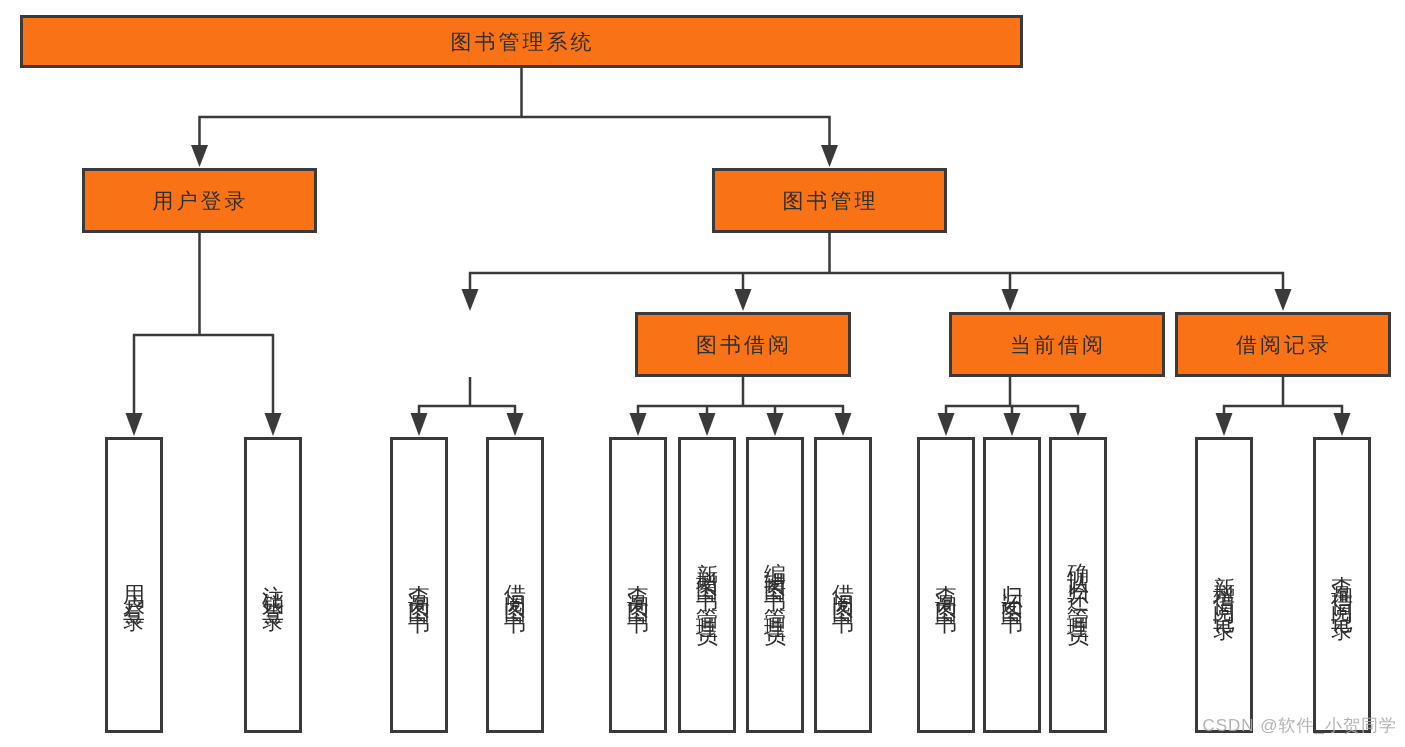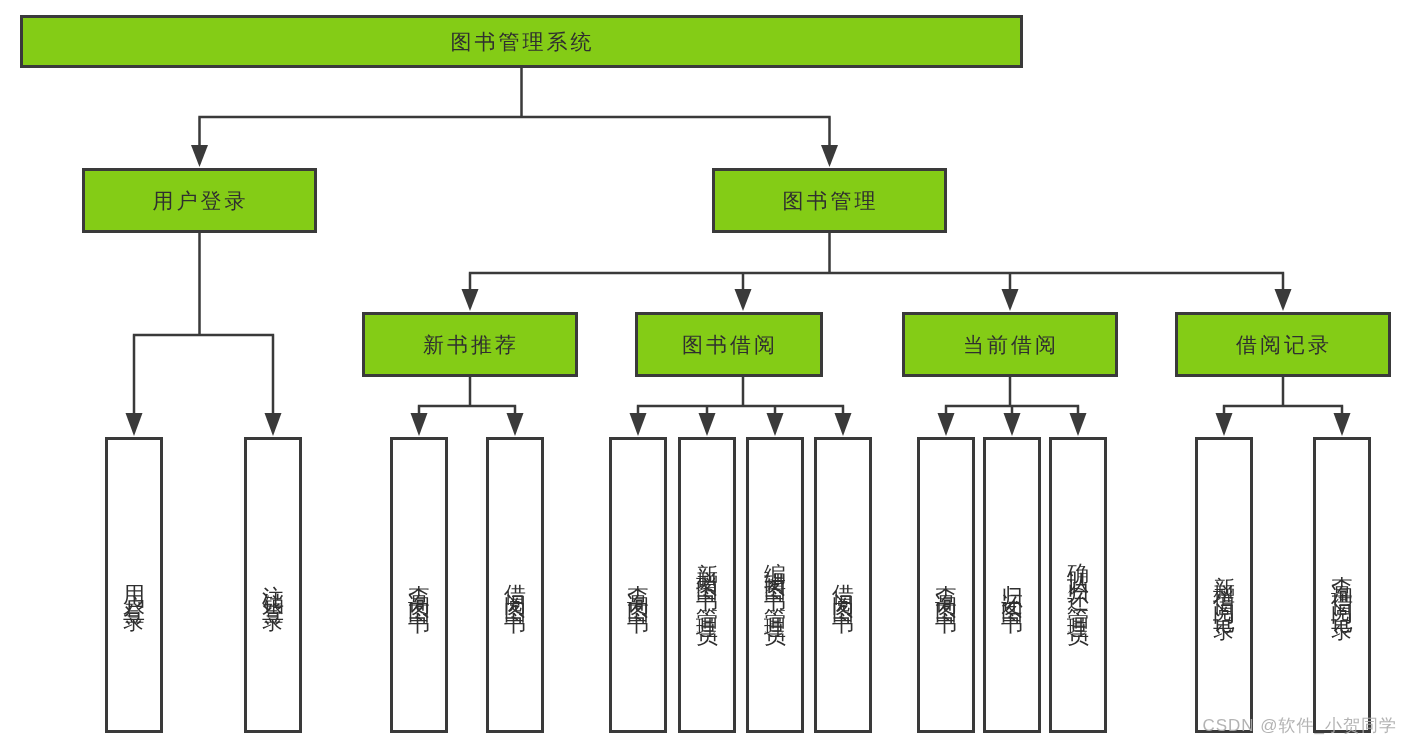--- a/index.html
+++ b/index.html
@@ -13,21 +13,21 @@
   }
   .connectors {
     position: absolute;
     left: 0; top: 0;
     width: 1405px; height: 747px;
     pointer-events: none;
   }
   .node {
     position: absolute;
     box-sizing: border-box;
-    background: #84cc16;
+    background: #f97316;
     border: 3px solid #3a3a3a;
     display: flex;
     align-items: center;
     justify-content: center;
     color: #2f2f2f;
     font-size: 21px;
     letter-spacing: 3px;
     white-space: nowrap;
     z-index: 2;
   }
@@ -123,27 +123,24 @@
     <span class="hlabel">图书管理系统</span>
   </div>
 
   <div class="node" style="left:82px; top:168px; width:235px; height:65px;">
     <span class="hlabel">用户登录</span>
   </div>
   <div class="node" style="left:712px; top:168px; width:235px; height:65px;text-align:right;">
     <span class="hlabel">图书管理</span>
   </div>
 
-  <div class="node" style="left:362px; top:312px; width:216px; height:65px;">
-    <span class="hlabel">新书推荐</span>
-  </div>
-  <div class="node" style="left:635px; top:312px; width:188px; height:65px;">
+  <div class="node" style="left:635px; top:312px; width:216px; height:65px;">
     <span class="hlabel">图书借阅</span>
   </div>
-  <div class="node" style="left:902px; top:312px; width:216px; height:65px;">
+  <div class="node" style="left:949px; top:312px; width:216px; height:65px;">
     <span class="hlabel">当前借阅</span>
   </div>
   <div class="node" style="left:1175px; top:312px; width:216px; height:65px;">
     <span class="hlabel">借阅记录</span>
   </div>
 
   <div class="leaf" style="left:105px;">
     <span class="vlabel">用户登录</span>
   </div>
   <div class="leaf" style="left:244px;">

